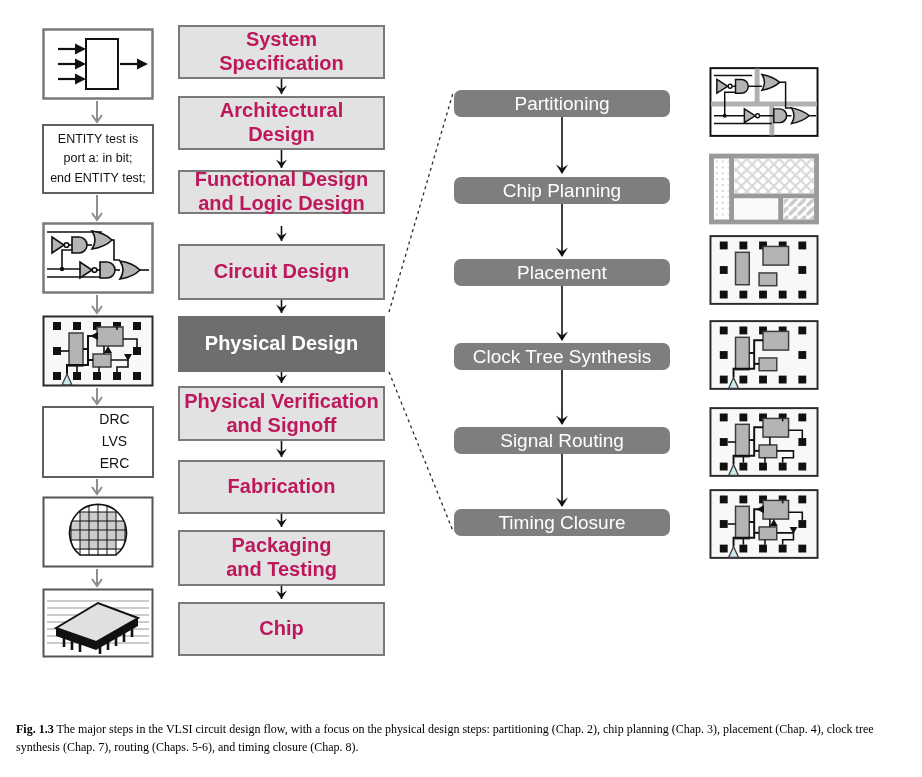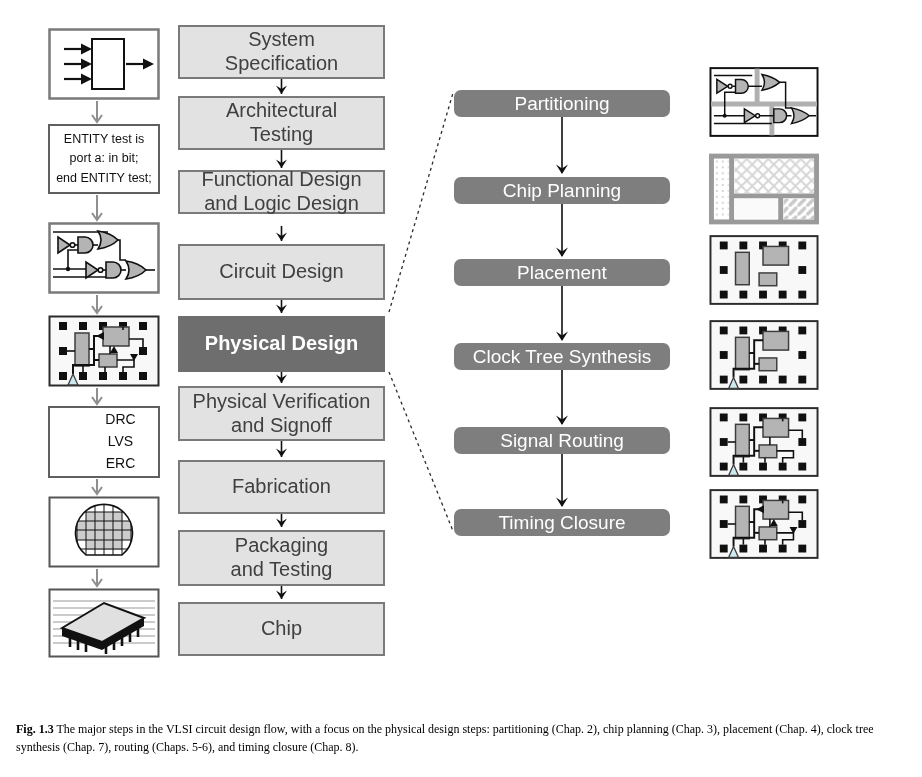--- a/index.html
+++ b/index.html
@@ -3,29 +3,29 @@
 <meta charset="utf-8">
 <style>
   html,body{margin:0;padding:0;background:#fff;}
   #fig{position:relative;width:922px;height:777px;background:#fff;
        font-family:"Liberation Sans",sans-serif;overflow:hidden;}
   .abs{position:absolute;}
   
   .mbox{position:absolute;left:178px;width:207px;background:#e2e2e2;
         border:2px solid #7a7a7a;box-sizing:border-box;display:flex;
         align-items:center;justify-content:center;text-align:center;
-        font-size:20px;line-height:1.18;color:#404040;}
+        font-size:20px;line-height:1.18;color:#be185d;font-weight:bold;}
   .mbox.dark{background:#6e6e6e;border-color:#6e6e6e;color:#fff;font-weight:bold;}
   
   .pbox{position:absolute;left:454px;width:216px;height:27px;background:#7e7e7e;
         color:#fff;display:flex;align-items:center;justify-content:center;
         font-size:19px;border-radius:7px;}
   
   .lbox{position:absolute;left:42px;width:112px;background:#fff;
-        box-sizing:border-box;margin-left:6px;}
+        box-sizing:border-box;}
   .txtbox{border:2px solid #606060;display:flex;align-items:center;
           justify-content:center;text-align:center;color:#111;}
   .pre{white-space:pre-line;}
   .icon-holder svg{display:block;width:100%;height:100%;}
   
   .ricon{position:absolute;left:709px;width:110px;height:72px;}
   #caption{position:absolute;left:16px;top:721px;width:890px;
            font-family:"Liberation Serif",serif;font-size:12px;
            line-height:1.47;color:#000;}
   #caption b{font-weight:bold;}
@@ -212,21 +212,21 @@
       <polygon points="14,40 56,15 96,30 54,54" fill="#e0e0e0" stroke="#111" stroke-width="2"></polygon>
     </svg>
   </div>
 
   <div class="mbox" style="top:25px;height:54px;">
     <span class="pre">System
 Specification</span>
   </div>
   <div class="mbox" style="top:96px;height:54px;">
     <span class="pre">Architectural
-Testing</span>
+Design</span>
   </div>
   <div class="mbox" style="top:170px;height:44px;">
     <span class="pre">Functional Design
 and Logic Design</span>
   </div>
   <div class="mbox" style="top:244px;height:56px;justify-content:center;">
     <span class="pre">Circuit Design</span>
   </div>
   <div class="mbox dark" style="top:316px;height:56px;">
     <span class="pre">Physical Design</span>

